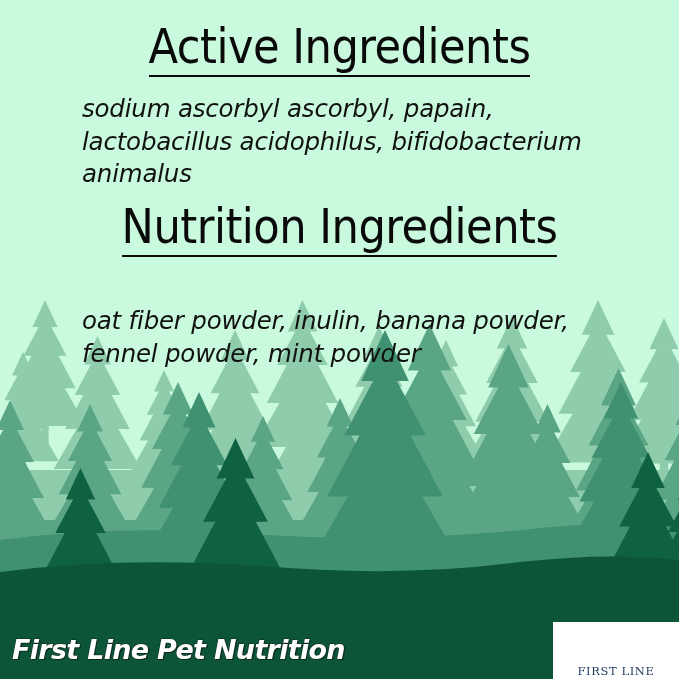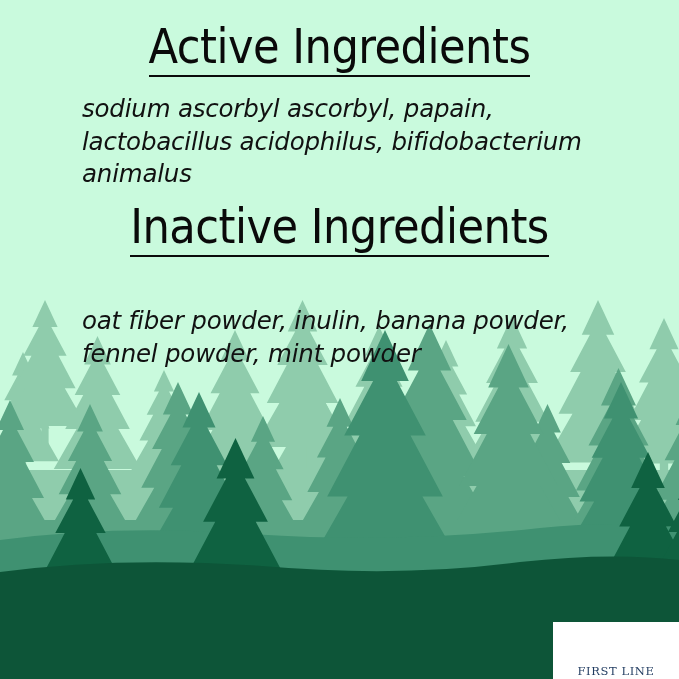--- a/index.html
+++ b/index.html
@@ -228,27 +228,28 @@
 
   <div class="text-area">
 
     <div id="heading-active" class="heading">
       <span class="heading-inner">Active Ingredients</span>
     </div>
 
     <div id="body-active" class="ingredient-body">sodium ascorbyl ascorbyl, papain, lactobacillus acidophilus, bifidobacterium animalus</div>
 
     <div id="heading-inactive" class="heading">
-      <span class="heading-inner">Inactive Ingredients</span>
+      <span class="heading-inner">Nutrition Ingredients</span>
     </div>
 
     <div id="body-inactive" class="ingredient-body">oat fiber powder, inulin, banana powder, fennel powder, mint powder</div>
 
   </div>
 
+  <div id="brand-wordmark">First Line Pet Nutrition</div>
 
   <div id="logo-card">
 
     <svg id="logo-crest" viewBox="0 0 52 60">
 
       <path d="M2 2 H50 V34 C50 47 38 55 26 59 C14 55 2 47 2 34 Z" fill="#1f3a5f"></path>
       <path d="M5 5 H47 V34 C47 45.5 36.5 52.5 26 56.2 C15.5 52.5 5 45.5 5 34 Z" fill="none" stroke="#c8a23c" stroke-width="1.6"></path>
 
       <path d="M10 11 Q18 6 26 9 Q34 6 42 11 Q34 13 26 12 Q18 13 10 11 Z" fill="#c8a23c"></path>
       <circle cx="26" cy="9" r="2.6" fill="#e0bb55"></circle>

